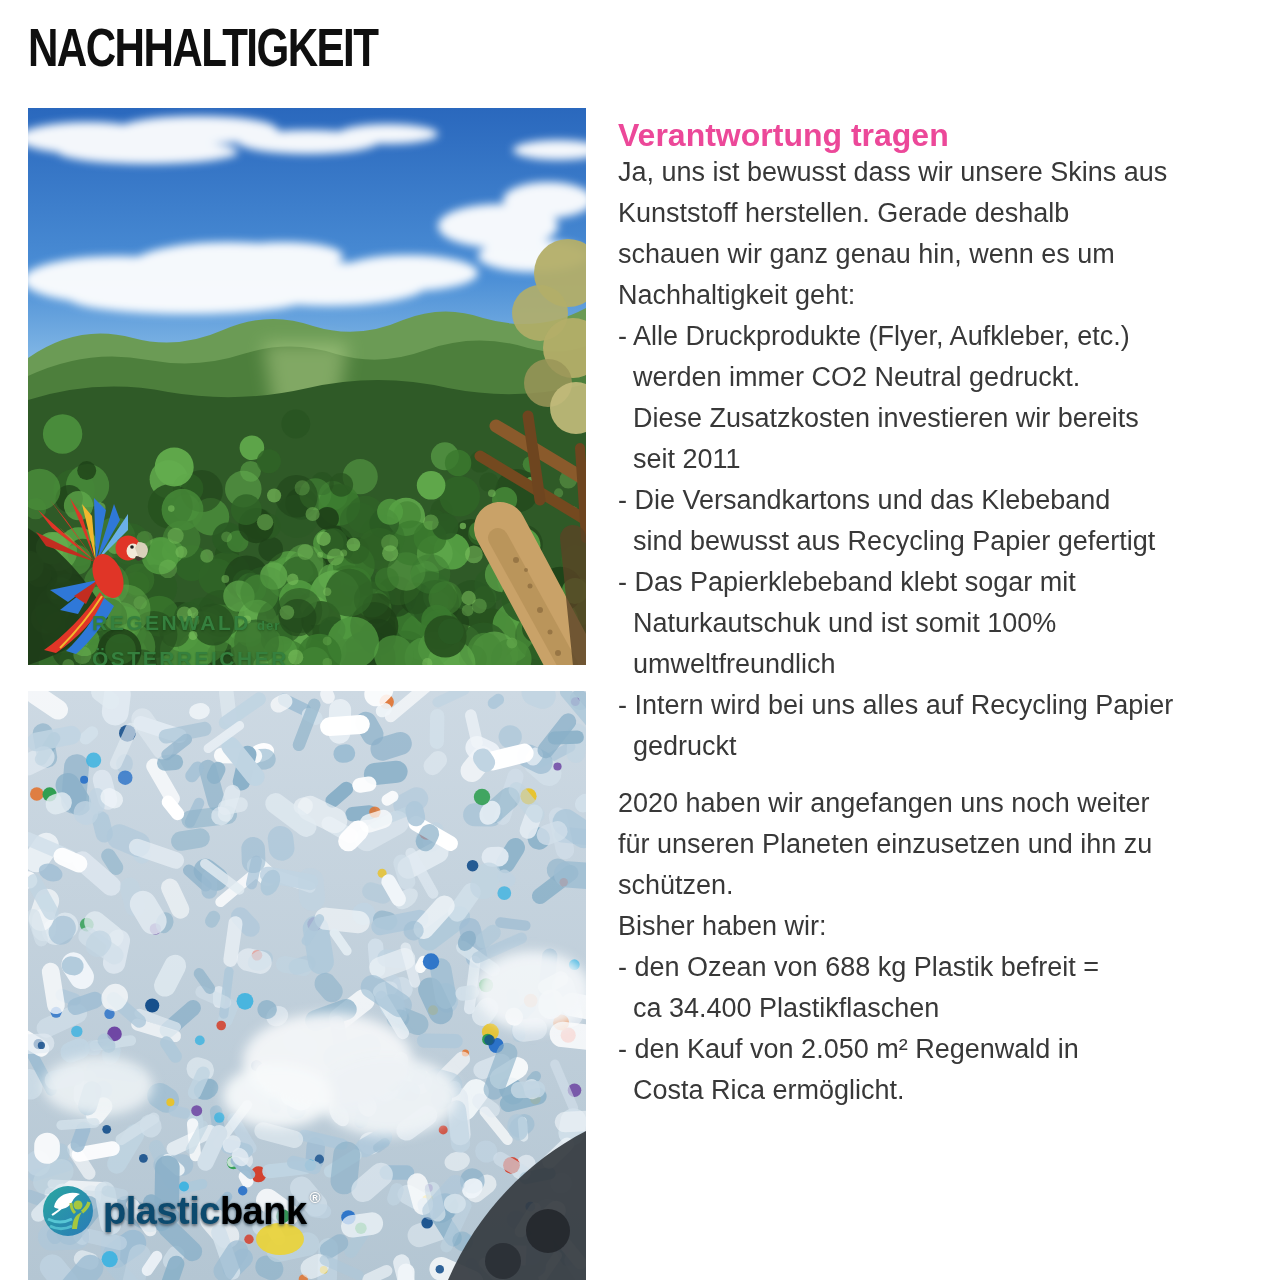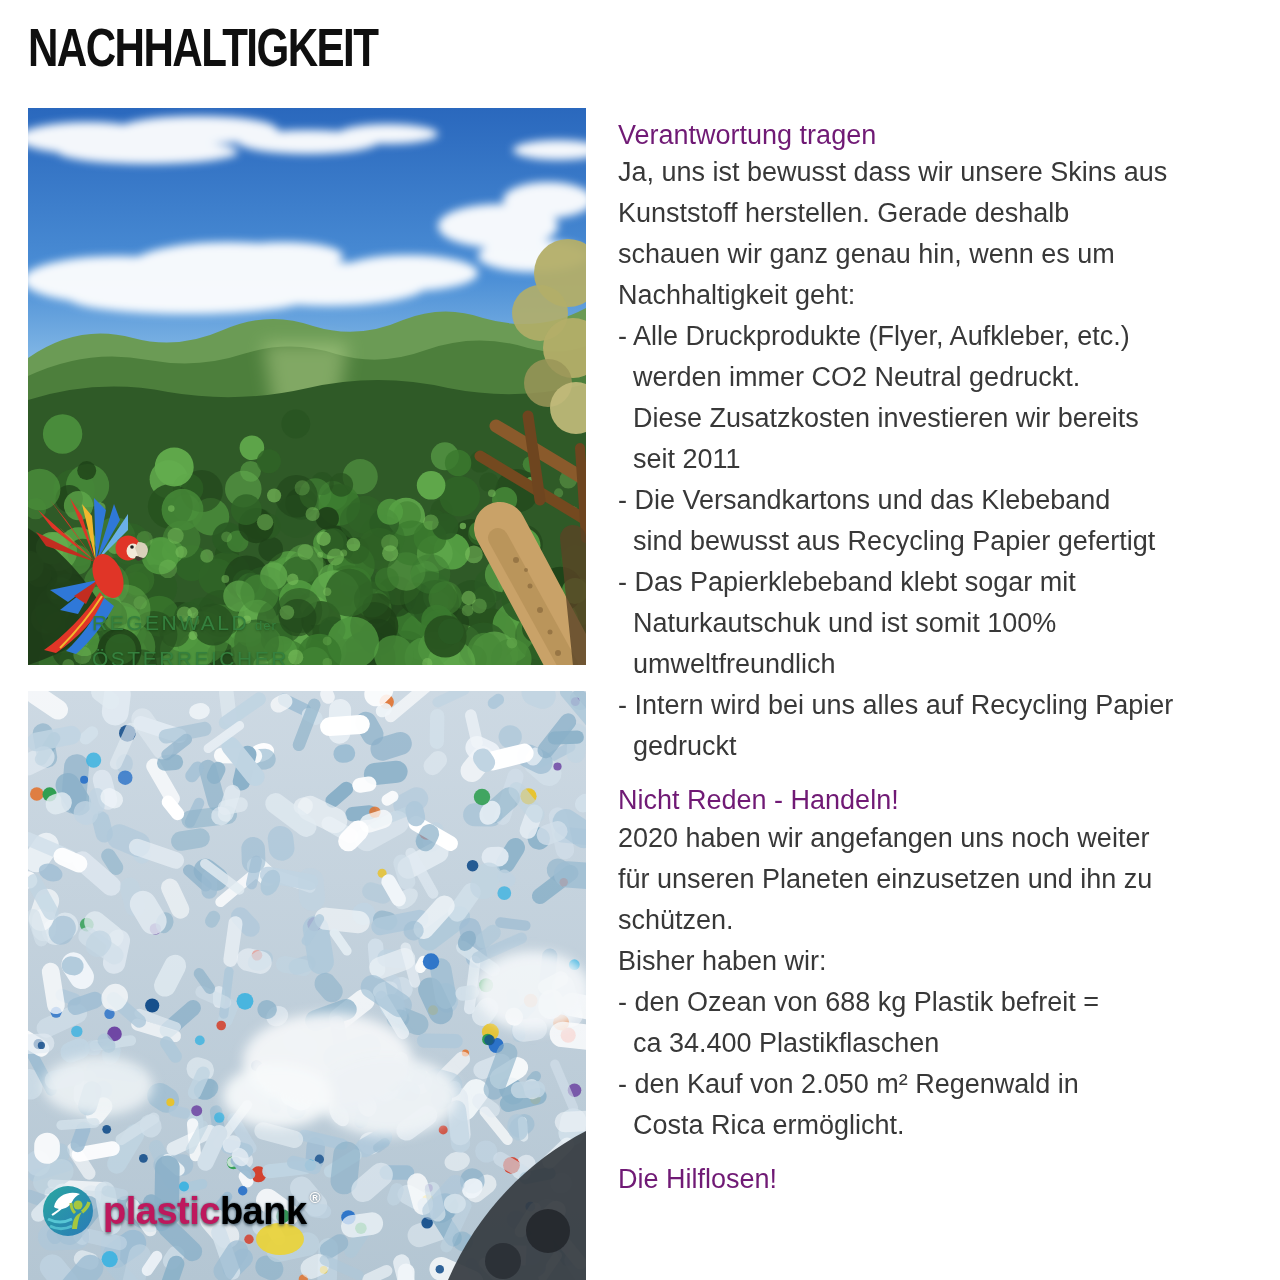--- a/index.html
+++ b/index.html
@@ -11,38 +11,38 @@
     letter-spacing:-2px;color:#0f0f0f;white-space:nowrap;
     transform:scaleX(.78);transform-origin:0 0}
 
   .photo{position:absolute;left:28px;overflow:hidden;background:#b9c9d6}
   .photo1{top:108px;width:558px;height:557px}
   .photo2{top:691px;width:558px;height:589px}
   .photo svg.art{position:absolute;inset:0;display:block}
 
   
   .parrot{position:absolute;left:8px;top:390px;width:118px;height:158px}
-  .rw-text{position:absolute;left:64px;top:498px;color:#35803e;font-weight:400;
+  .rw-text{position:absolute;left:64px;top:498px;color:#35803e;font-weight:700;
     font-size:21px;line-height:33px;letter-spacing:2.5px;white-space:nowrap;
     text-shadow:0 1px 2px rgba(10,40,10,.35)}
   .rw-text .small{font-size:13px;letter-spacing:1px;margin-left:6px}
 
   
   .pb-logo{position:absolute;left:14px;top:494px;display:flex;align-items:center}
   .pb-icon{width:52px;height:52px;flex:0 0 auto}
   .pb-text{margin-left:9px;font-size:38px;font-weight:700;letter-spacing:-.5px;white-space:nowrap}
-  .pb-plastic{color:#be185d;text-shadow:0 0 2px #6b7680,0 2px 3px rgba(70,80,90,.75)}
+  .pb-plastic{color:#0c4a6e;text-shadow:0 0 2px #6b7680,0 2px 3px rgba(70,80,90,.75)}
   .pb-bank{color:#000000;text-shadow:0 0 2px #4a6272,0 2px 3px rgba(50,70,85,.6)}
   .pb-reg{color:#ffffff;font-size:15px;font-weight:700;align-self:flex-start;margin:4px 0 0 3px;
     text-shadow:0 0 2px #6b7680}
 
   
   .content{position:absolute;left:618px;top:118px;width:662px;color:#383838}
   .section{margin-bottom:16px}
-  .section h2{font-size:27px;line-height:34.3px;font-weight:400;color:#701a75}
+  .section h2{font-size:32px;line-height:34.3px;font-weight:700;color:#ec4899}
   .para{font-size:27px;line-height:41px;white-space:pre;margin:0 0 19px}
   .para:last-child{margin-bottom:0}
 </style>
 </head>
 <body>
 
 <div class="page">
 
   <h1 class="main-title">NACHHALTIGKEIT</h1>
 
@@ -1034,30 +1034,28 @@
 - Die Versandkartons und das Klebeband
   sind bewusst aus Recycling Papier gefertigt
 - Das Papierklebeband klebt sogar mit
   Naturkautschuk und ist somit 100%
   umweltfreundlich
 - Intern wird bei uns alles auf Recycling Papier
   gedruckt</div>
         </div>
     </div>
     <div class="section">
-      <h2>Nicht Reden - Handeln!</h2>
       <div>
           <div class="para">2020 haben wir angefangen uns noch weiter
 für unseren Planeten einzusetzen und ihn zu
 schützen.
 Bisher haben wir:
 - den Ozean von 688 kg Plastik befreit =
   ca 34.400 Plastikflaschen
 - den Kauf von 2.050 m² Regenwald in
   Costa Rica ermöglicht.</div>
         </div>
     </div>
     <div class="section">
-      <h2>Die Hilflosen!</h2>
     </div>
   </div>
 
 </div>
 
 </body></html>

